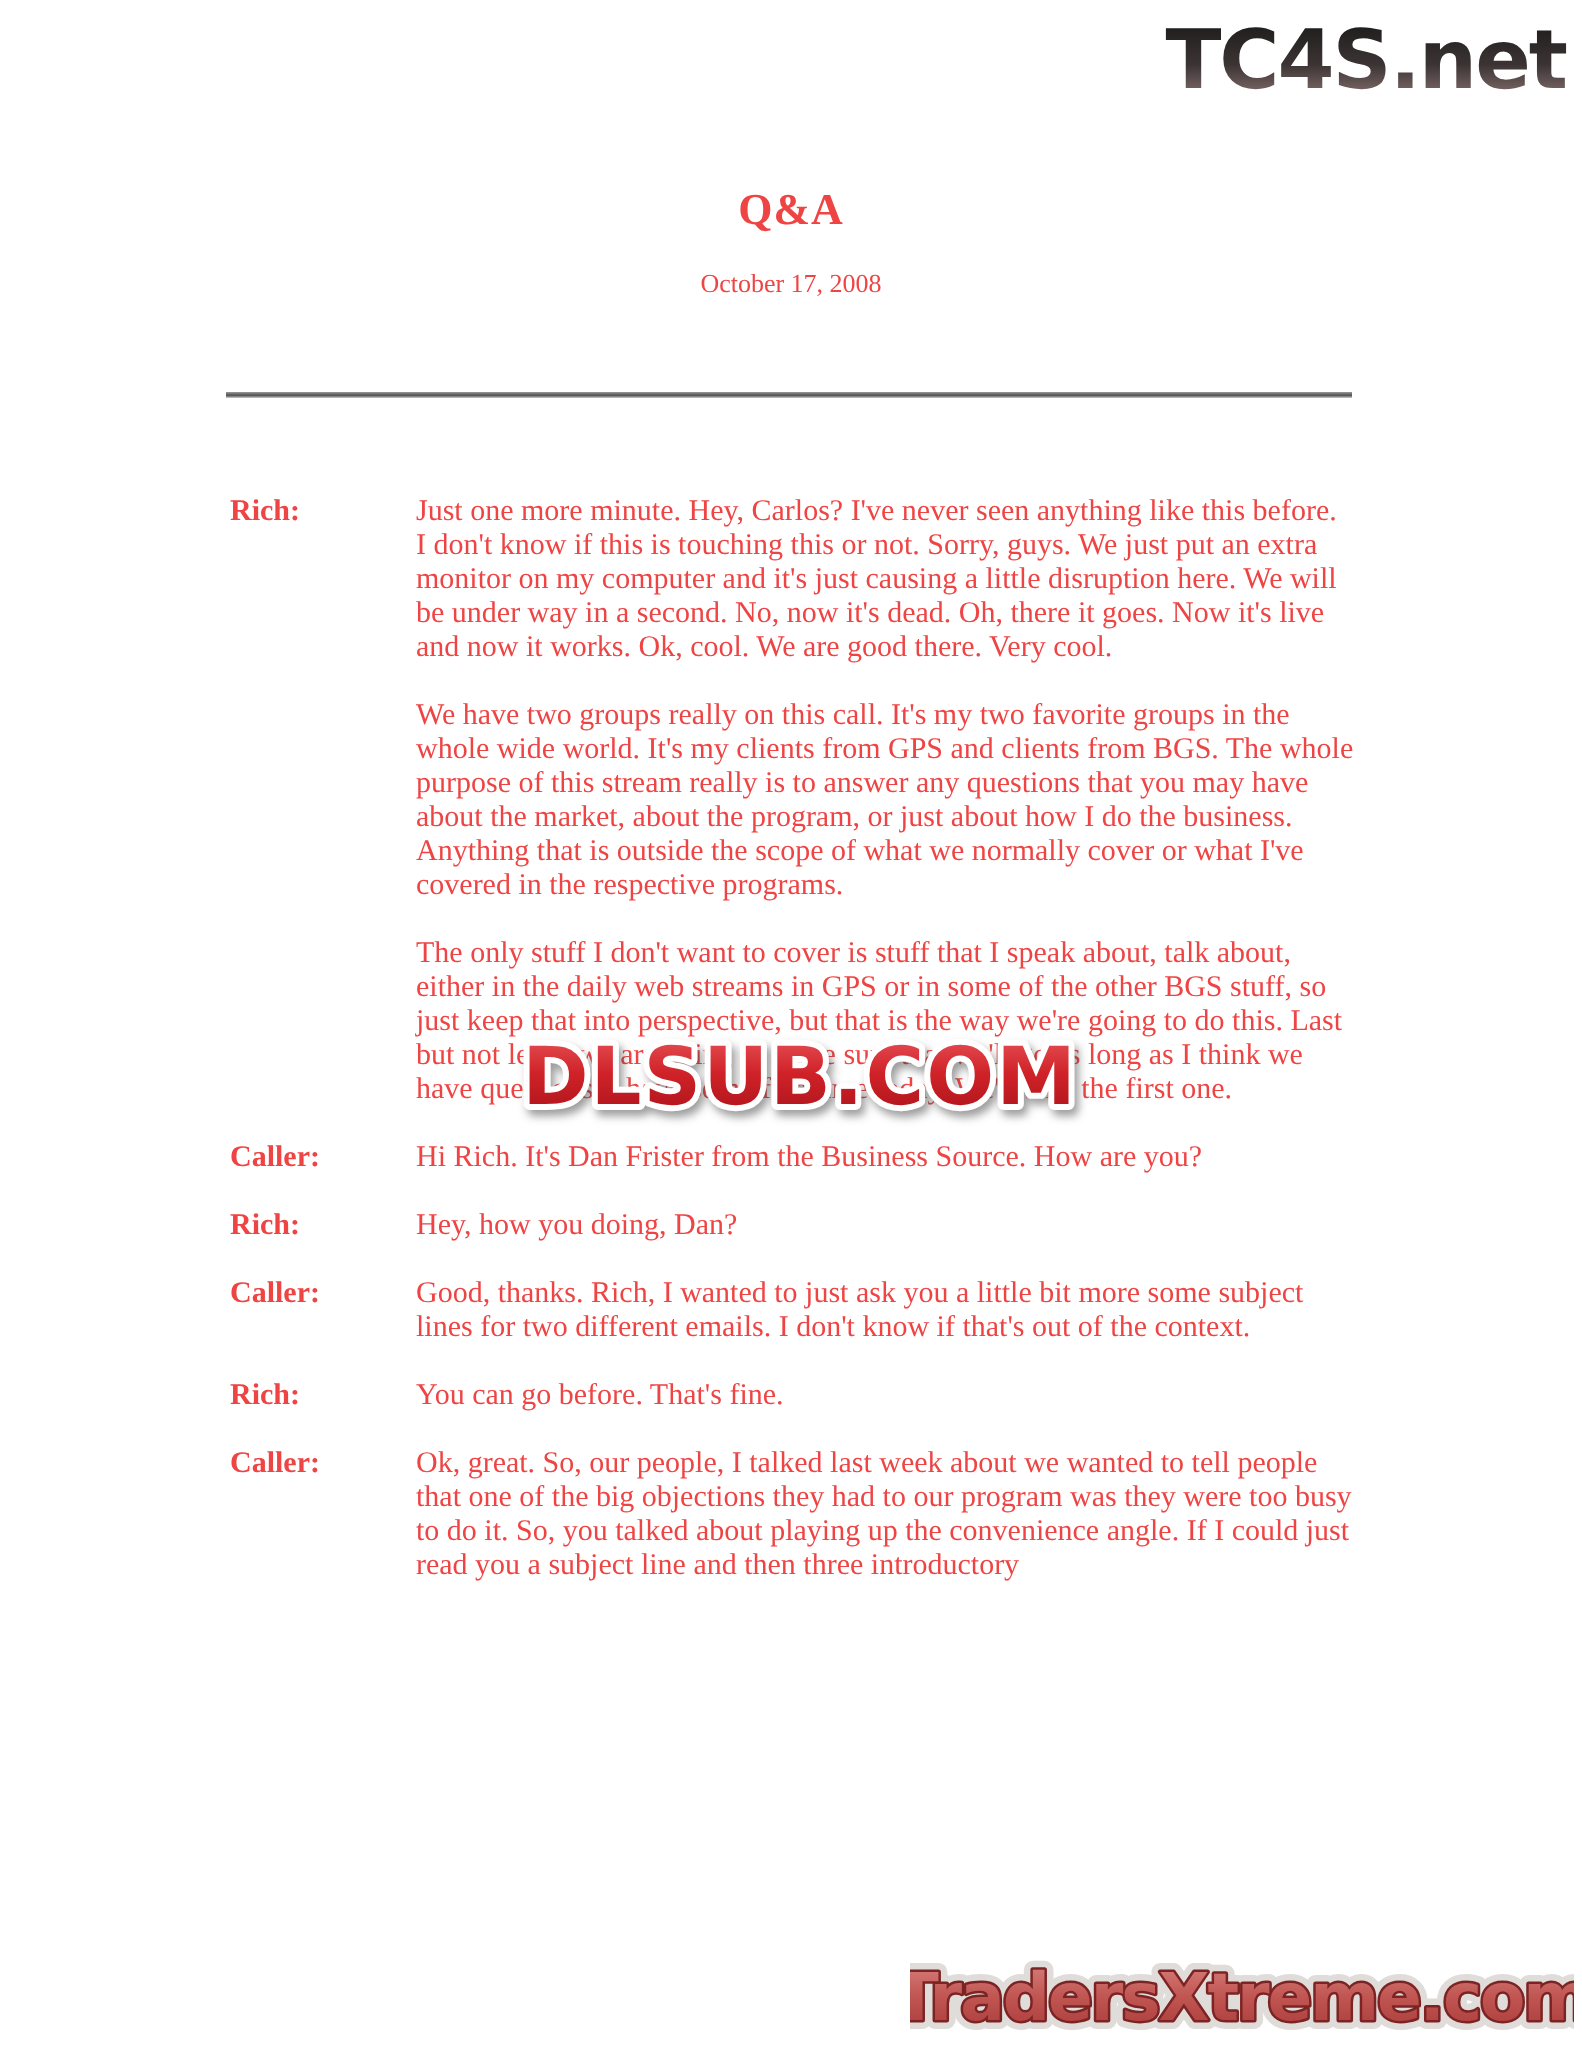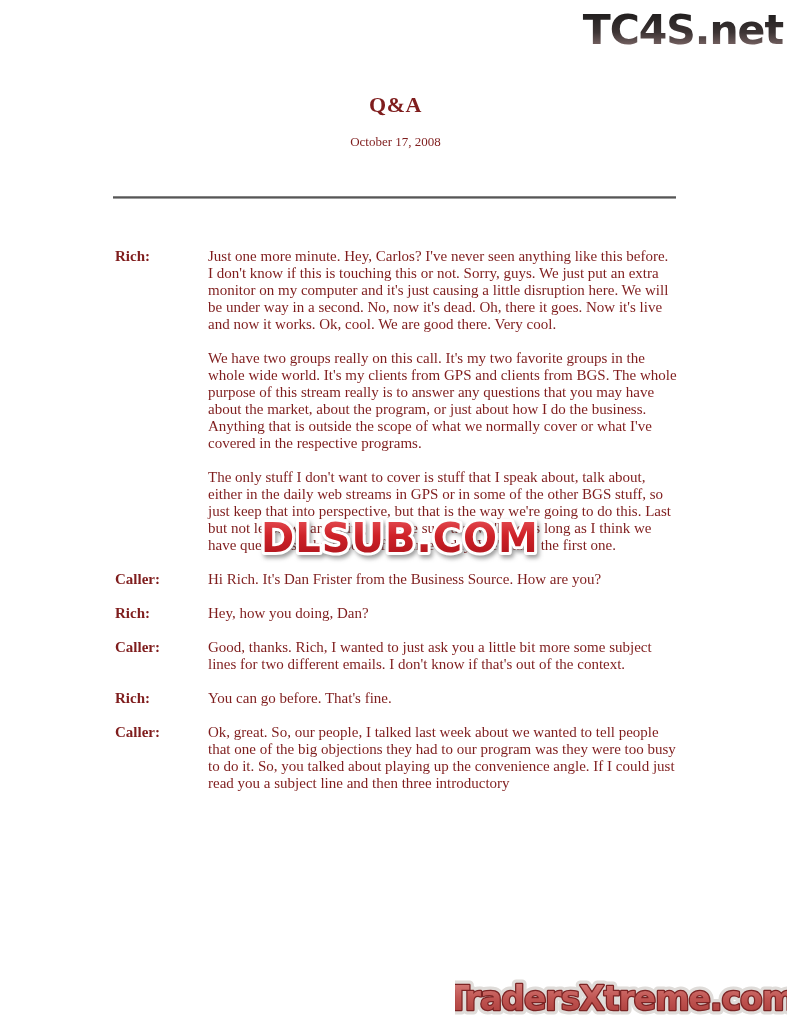--- a/index.html
+++ b/index.html
@@ -3,21 +3,21 @@
 <meta charset="utf-8">
 <style>
   html, body { margin: 0; padding: 0; background: #ffffff; }
   .page {
     position: relative;
     width: 791px;
     height: 1024px;
     background: #ffffff;
     overflow: hidden;
     font-family: "Liberation Serif", "DejaVu Serif", serif;
-    color: #7f1d1d;
+    color: #ef4444;
   }
 
   
   .header-logo { position: absolute; top: 2px; right: 4px; }
 
   
   .doc-title {
     position: absolute; top: 92px; left: 0; width: 100%;
     text-align: center; font-size: 22px; font-weight: bold;
     letter-spacing: 0.5px;

